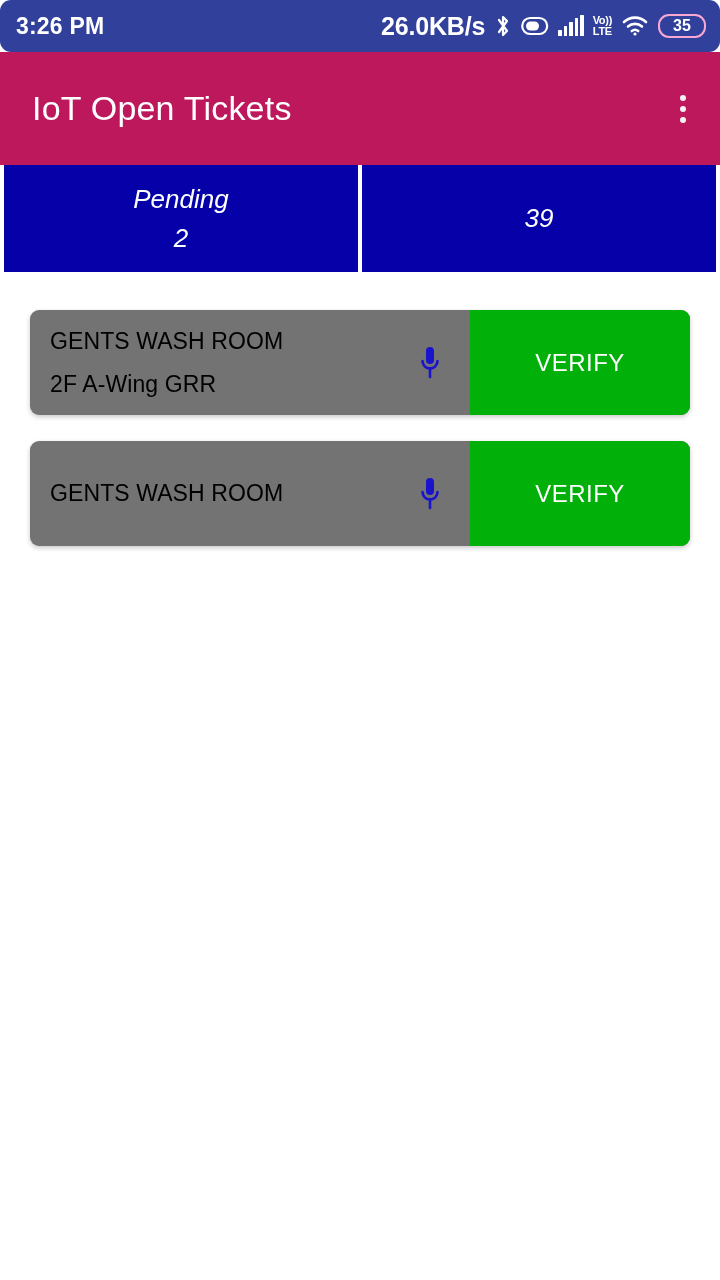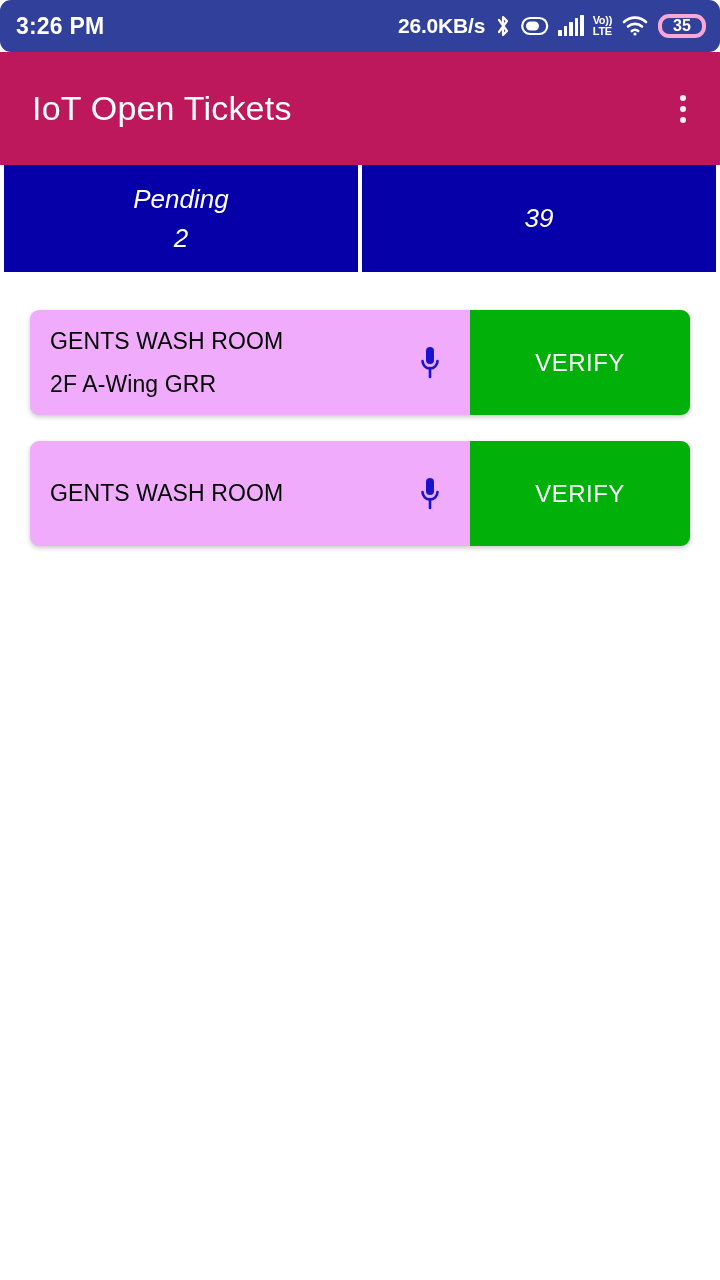--- a/index.html
+++ b/index.html
@@ -28,21 +28,21 @@
     letter-spacing: 0.2px;
     color: #ffffff;
   }
   .status-right {
     margin-left: auto;
     display: flex;
     align-items: center;
     gap: 9px;
   }
   .net-speed {
-    font-size: 21px;
+    font-size: 25px;
     font-weight: bold;
     color: #ffffff;
     letter-spacing: -0.2px;
   }
   .sicon { display: flex; align-items: center; }
 
   
   .signal-bars { display: flex; align-items: flex-end; gap: 2px; height: 20px; }
   .signal-bars i { width: 3.5px; background: #ffffff; display: block; border-radius: 0.5px; }
   .signal-bars i:nth-child(1) { height: 6px; }
@@ -52,21 +52,21 @@
   .signal-bars i:nth-child(5) { height: 21px; }
 
   .volte {
     display: flex; flex-direction: column;
     align-items: center; justify-content: center;
     line-height: 1;
   }
   .volte span { font-size: 11px; font-weight: bold; color: #ffffff; letter-spacing: -0.3px; }
 
   .battery {
-    border: 4px solid #f9a8d4;
+    border: 2px solid #f9a8d4;
     border-radius: 11px;
     height: 24px;
     min-width: 48px;
     display: flex;
     align-items: center;
     justify-content: center;
     padding: 0 6px;
   }
   .battery span { font-size: 16px; font-weight: bold; color: #ffffff; }
 
@@ -124,21 +124,21 @@
 
   
   .ticket-list {
     padding: 38px 30px 0 30px;
     display: flex;
     flex-direction: column;
     gap: 26px;
   }
   .ticket-card {
     position: relative;
-    background: #f0abfc;
+    background: #737373;
     border-radius: 9px;
     box-shadow: 0 2px 5px rgba(0,0,0,0.22);
     height: 105px;
     display: flex;
     align-items: stretch;
     overflow: hidden;
   }
   .ticket-text {
     flex: 1;
     display: flex;

